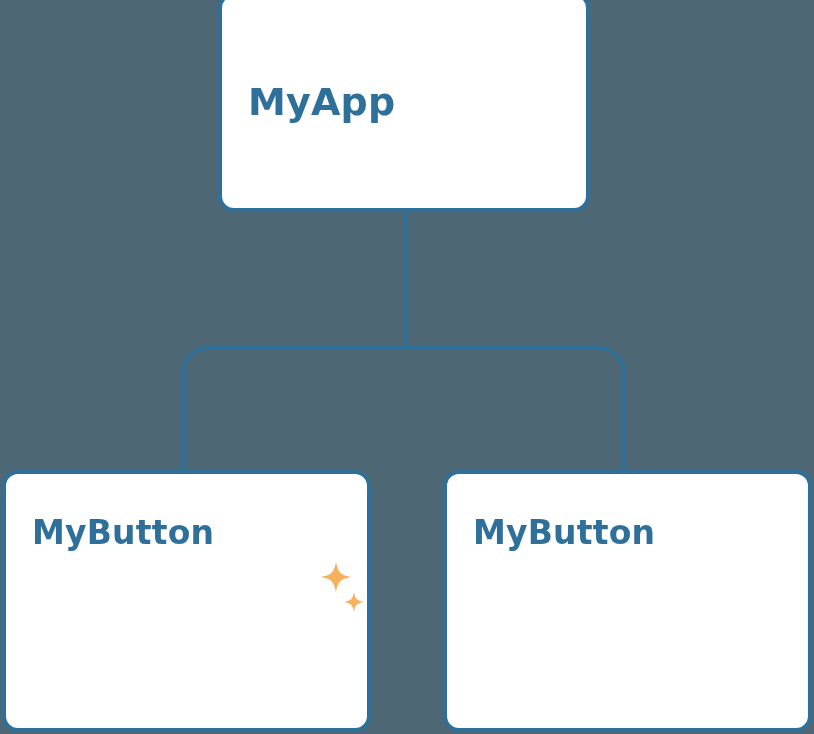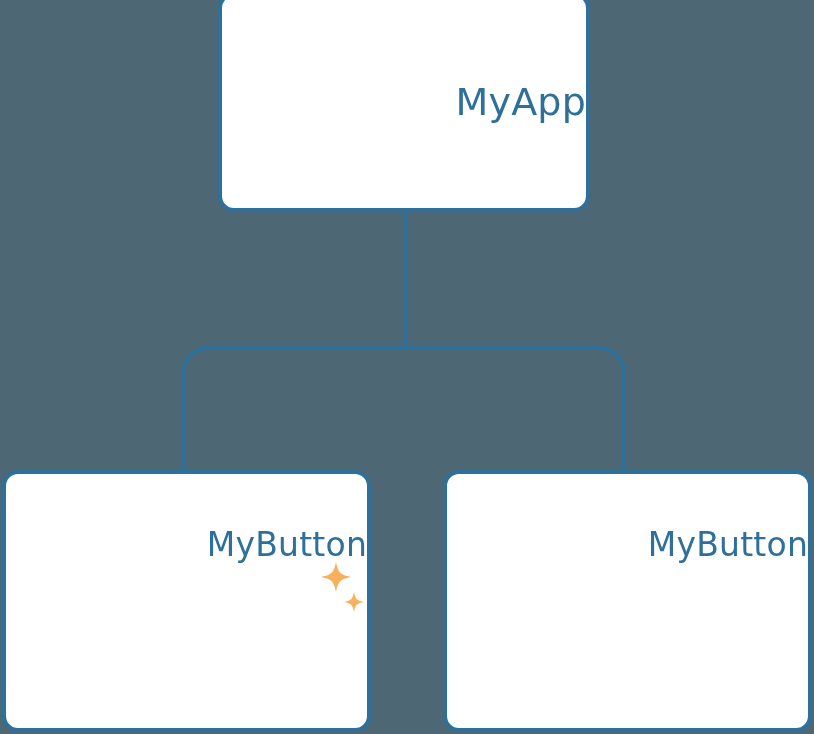--- a/index.html
+++ b/index.html
@@ -36,25 +36,26 @@
     z-index: 2;
     background: #ffffff;
     border: 4px solid #2e7099;
     border-radius: 16px;
     box-sizing: border-box;
   }
   .card-title {
     position: absolute;
     left: 0;
     width: 100%;
-    text-align: right;
+    text-align: left;
     color: #2e7099;
-    font-weight: 400;
+    font-weight: 700;
     letter-spacing: 0.2px;
     white-space: nowrap;
+    padding-left: 26px;
   }
 
   #card-root {
     left: 218px;
     top: -8px;
     width: 372px;
     height: 220px;
   }
   #card-root .card-title {
     top: 84px;
@@ -67,21 +68,21 @@
     width: 369px;
     height: 262px;
   }
   #card-right {
     left: 443px;
     top: 470px;
     width: 369px;
     height: 262px;
   }
   .child .card-title {
-    top: 51px;
+    top: 39px;
     font-size: 33px;
   }
 
   
   .pill-wrap {
     position: absolute;
     display: flex;
     align-items: center;
     justify-content: center;
   }

